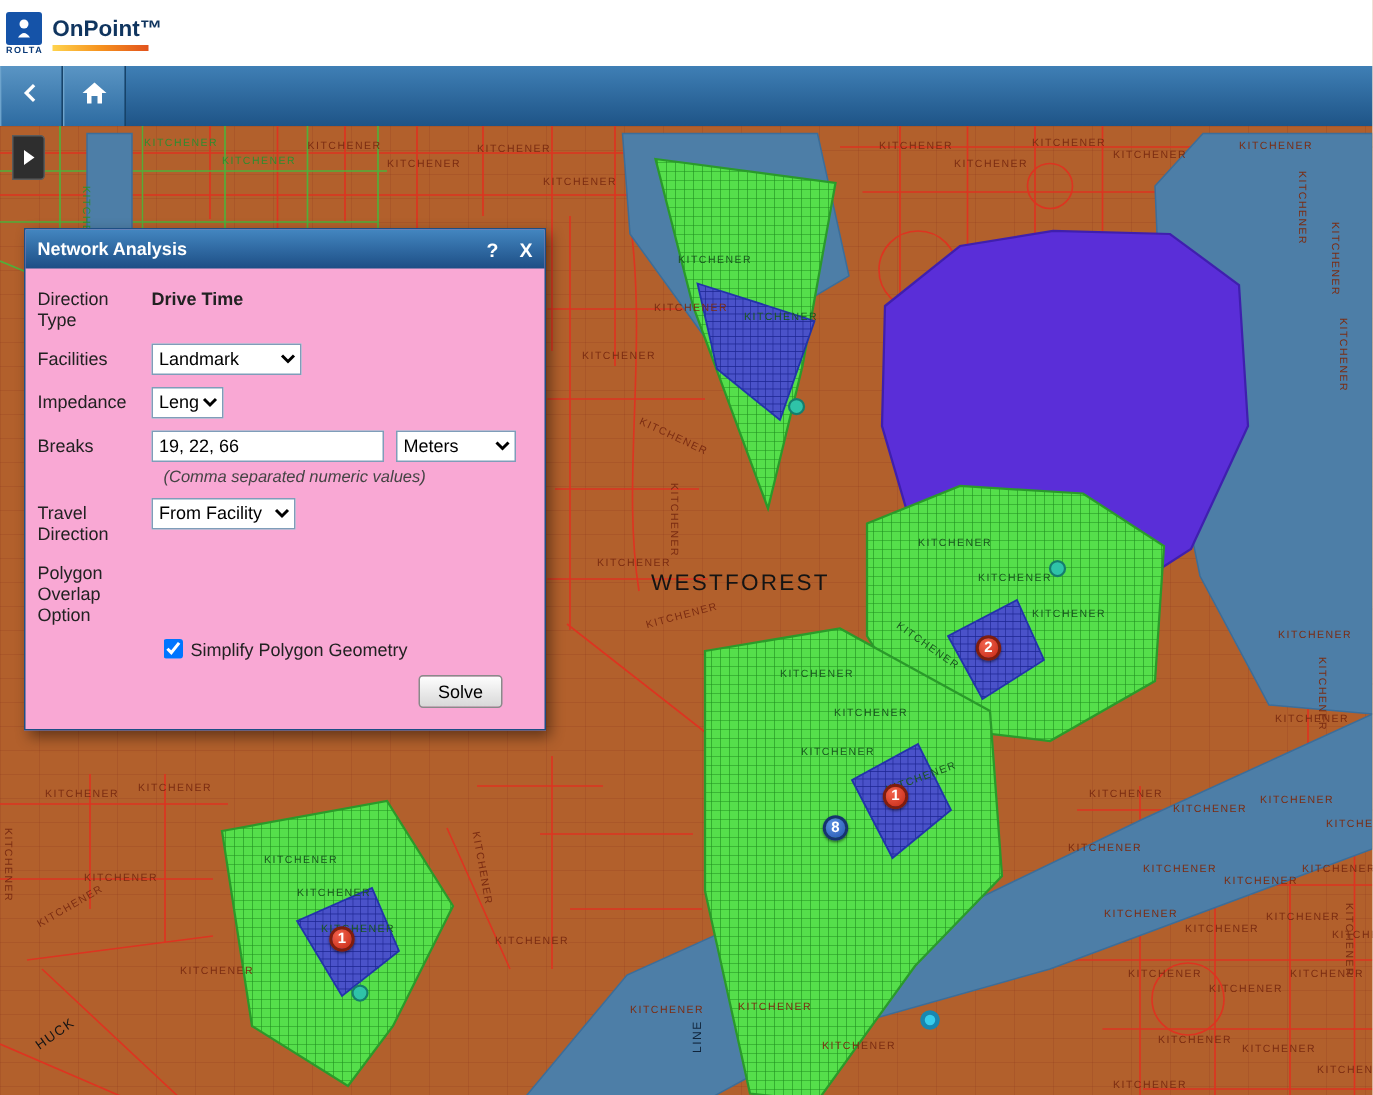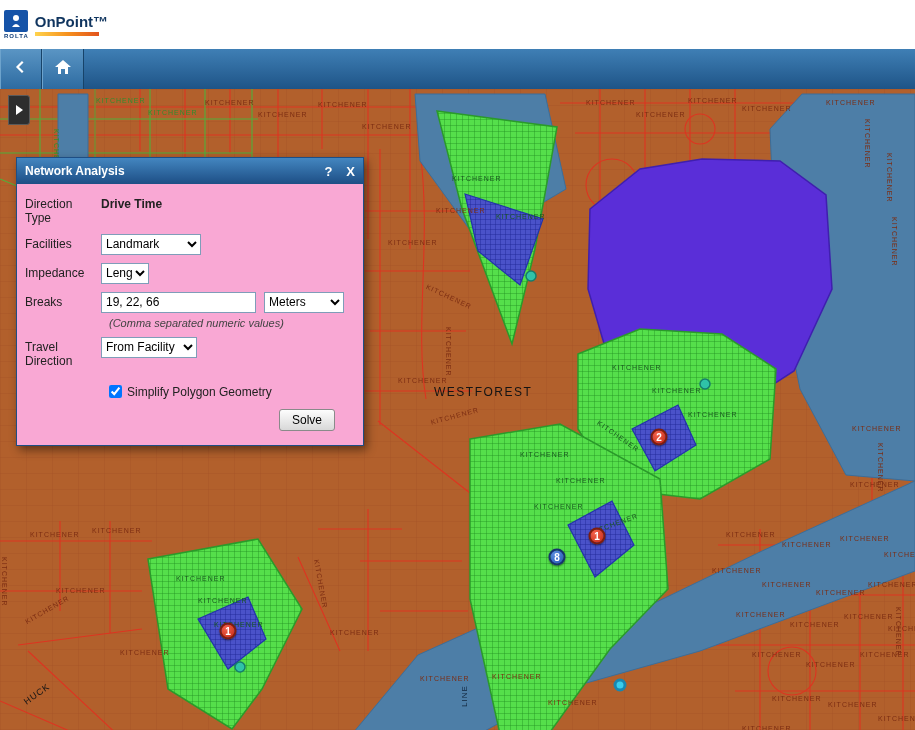--- a/index.html
+++ b/index.html
@@ -1,18 +1,18 @@
 <!DOCTYPE html>
 <html><head>
 <meta charset="utf-8">
 <style>
   *{margin:0;padding:0;box-sizing:border-box}
   html,body{width:915px;height:730px;overflow:hidden;font-family:"Liberation Sans",sans-serif;background:#fff}
   
-  #hdr{height:49px;background:#fff;display:flex;align-items:center;padding:0 8px 0 4px;position:relative}
+  #hdr{height:44px;background:#fff;display:flex;align-items:center;padding:0 8px 0 4px;position:relative}
   .logoblock{display:flex;flex-direction:column;align-items:center;margin-right:6px}
   .logo-sq{width:24px;height:22px;background:#1553a8;display:flex;align-items:center;justify-content:center;border-radius:2px}
   .logo-txt{font-size:6px;font-weight:bold;color:#0b3a77;letter-spacing:1px;margin-top:1px}
   .brandcol{display:flex;flex-direction:column}
   .brand{font-size:15px;font-weight:bold;color:#10355f}
   .brandbar{height:4px;width:64px;margin-top:2px;background:linear-gradient(90deg,#ffd34d,#f6921e,#e2531d)}
   .hdr-right{margin-left:auto;display:flex;align-items:center;gap:16px}
   .login{font-size:13px;color:#123a6b;text-decoration:underline;cursor:pointer}
   .modes{display:flex;border:1px solid #5b7fa6;border-radius:3px;overflow:hidden;font-size:12px}
   .mode-basic{padding:4px 15px;background:#0b2b50;color:#fff;cursor:pointer}
@@ -20,21 +20,21 @@
   .cutoff{font-size:13px;color:#222;width:16px;overflow:hidden;white-space:nowrap}
   
   #nav{height:40px;background:linear-gradient(180deg,#3f7fb5,#1e5487);display:flex}
   .navbtn{width:42px;height:40px;display:flex;align-items:center;justify-content:center;background:linear-gradient(180deg,#5a95c4,#2d6ba1);border-right:1px solid #174369;border-left:1px solid #6da3cc;cursor:pointer}
   
   #map{position:relative;width:915px;height:650px;overflow:hidden;background:#b2602c}
   #map svg.base{position:absolute;left:0;top:0}
   .kl{position:absolute;font-size:7px;letter-spacing:1px;color:#7b2c12;white-space:nowrap;transform-origin:0 0;z-index:2}
   .kl.g{color:#2f8d2f}
   .kl.dg{color:#19571f}
-  .bigstreet{position:absolute;font-size:12px;letter-spacing:1.5px;color:#141414;z-index:2;white-space:nowrap}
+  .bigstreet{position:absolute;font-size:15px;letter-spacing:1.5px;color:#141414;z-index:2;white-space:nowrap}
   .huck{position:absolute;font-size:9px;letter-spacing:1px;color:#141414;transform:rotate(-35deg);z-index:2}
   .vline{position:absolute;font-size:8px;letter-spacing:1px;color:#10243a;transform:rotate(-90deg);transform-origin:0 0;z-index:2}
   .marker{position:absolute;width:17px;height:17px;border-radius:50%;display:flex;align-items:center;justify-content:center;color:#fff;font-size:10px;font-weight:bold;transform:translate(-50%,-50%);box-shadow:0 1px 2px rgba(0,0,0,.5);z-index:3;cursor:pointer}
   .marker.red{background:radial-gradient(circle at 35% 30%,#f2624d,#c42814);border:2px solid #7e1d0e}
   .marker.blue{background:radial-gradient(circle at 35% 30%,#5b8fe0,#2456b0);border:2px solid #16336e}
   .dotcyan{position:absolute;width:13px;height:13px;border-radius:50%;background:#38cdec;border:3px solid #1887b0;transform:translate(-50%,-50%);z-index:3;cursor:pointer}
   .expander{position:absolute;left:8px;top:6px;width:22px;height:30px;background:#2e2e2e;border:1px solid #5a5a5a;border-radius:0 3px 3px 0;display:flex;align-items:center;justify-content:center;z-index:4;cursor:pointer}
   .expander .tri{width:0;height:0;border-top:5px solid transparent;border-bottom:5px solid transparent;border-left:7px solid #fff}
   
   #dlg{position:absolute;left:16px;top:68px;width:348px;background:#f9a8d4;border:1px solid #1d4e85;box-shadow:3px 4px 9px rgba(0,0,0,.45);z-index:5}
@@ -289,20 +289,21 @@
       <div class="hint">(Comma separated numeric values)</div>
       <div class="row">
         <div class="lbl">Travel Direction</div>
         <div class="ctrls">
           <select style="width:96px">
             <option>From Facility</option>
           </select>
         </div>
       </div>
       <div class="row">
+        <div class="lbl">Polygon Overlap Option</div>
       </div>
       <label class="chk simp">
         <input type="checkbox" checked="" style="">
         <span>Simplify Polygon Geometry</span>
       </label>
       <div class="solverow">
         <button class="solve">Solve</button>
       </div>
     </div>
   </div>

